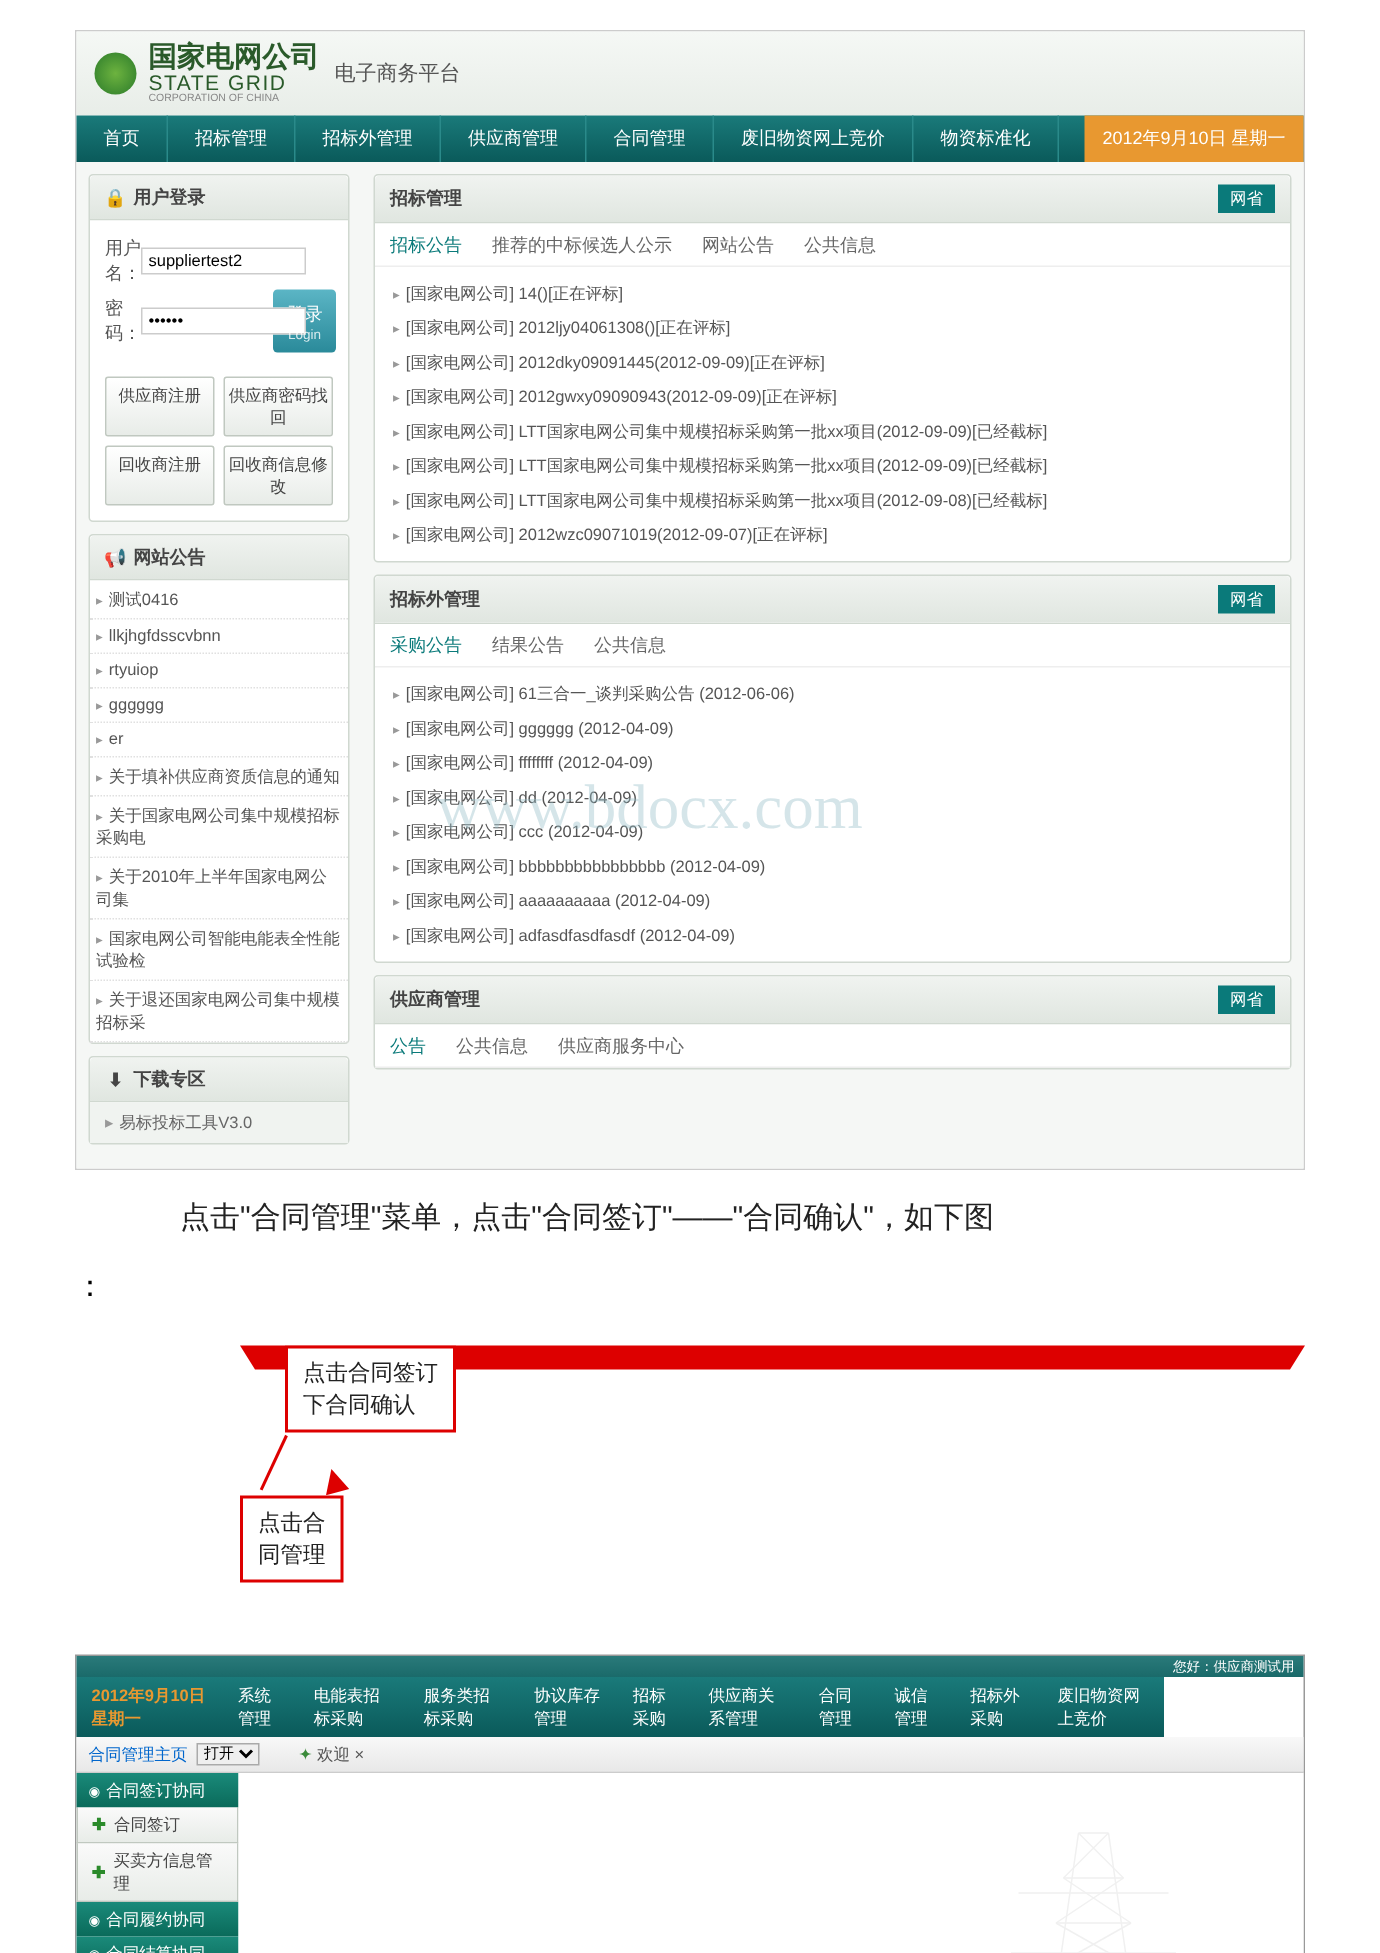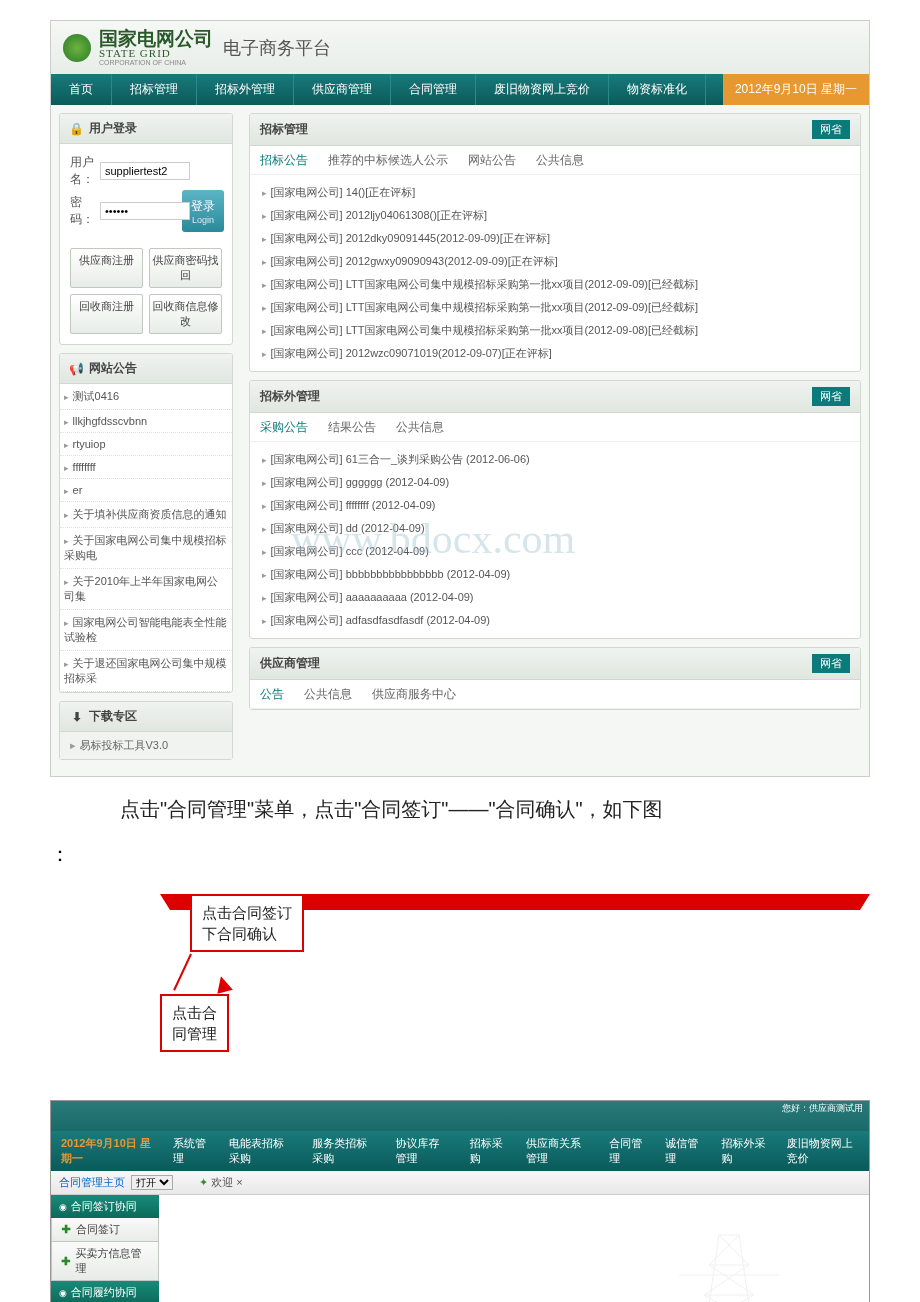--- a/index.html
+++ b/index.html
@@ -6,41 +6,41 @@
     body { font-family: "Microsoft YaHei", Arial, sans-serif; font-size: 12px; background: #fff; width: 920px; }
     
     .page-wrap { padding: 20px 50px; }
     
     
     .app-main { border: 1px solid #ccc; background: #fff; position: relative; }
     .header-bar { background: linear-gradient(#f5f8f5, #e8ede8); padding: 8px 12px; display: flex; align-items: center; }
     .logo-circle { width: 28px; height: 28px; border-radius: 50%; background: radial-gradient(#6db33f, #2a7a2a); margin-right: 8px; display: inline-block; }
     .logo-text { display: inline-flex; flex-direction: column; line-height: 1; }
     .logo-cn { font-weight: bold; color: #2a5a2a; font-size: 19px; }
-    .logo-en { font-size: 11px; color: #2a5a2a; letter-spacing: 1px; font-family: Liberation Serif, serif; }
+    .logo-en { font-size: 14px; color: #2a5a2a; letter-spacing: 1px; }
     .logo-sub { font-size: 7px; color: #888; }
-    .platform-title { margin-left: 10px; color: #555; font-size: 18px; }
+    .platform-title { margin-left: 10px; color: #555; font-size: 14px; }
     
     .menu-bar { background: linear-gradient(#1a7a7a, #0a5a5a); display: flex; color: #fff; font-size: 12px; }
     .menu-bar .menu-item { padding: 7px 18px; border-right: 1px solid #2a8a8a; cursor: pointer; }
     .menu-bar .date-right { margin-left: auto; padding: 7px 12px; background: #e89830; }
     
     .body-cols { display: flex; background: #f5f7f5; }
     .left-col { width: 190px; padding: 8px; }
     .right-col { flex: 1; padding: 8px; }
     
     .panel { background: #fff; border: 1px solid #d0d8d0; border-radius: 3px; margin-bottom: 8px; }
     .panel-header { background: linear-gradient(#f0f3f0, #e0e6e0); padding: 6px 10px; font-weight: bold; color: #444; border-bottom: 1px solid #d0d8d0; border-radius: 3px 3px 0 0; display: flex; align-items: center; }
     .panel-header .hdr-icon { width: 14px; height: 14px; margin-right: 5px; display: inline-flex; align-items: center; justify-content: center; }
     .panel-header .tag { margin-left: auto; background: #0a7a7a; color: #fff; padding: 2px 8px; font-size: 11px; font-weight: normal; }
     .panel-body { padding: 10px; }
     
     .login-row { display: flex; align-items: center; margin-bottom: 6px; font-size: 12px; }
     .login-row label { width: 50px; color: #555; }
-    .login-row input { flex: 1; border: 1px solid #ccc; padding: 2px 4px; font-size: 11px; width: 90px; }
+    .login-row input { flex: 1; border: 1px solid #ccc; padding: 2px 4px; font-size: 11px; width: 110px; }
     .login-btn { float: right; width: 42px; height: 42px; background: linear-gradient(#5bb5c5, #2a8a9a); color: #fff; display: flex; flex-direction: column; align-items: center; justify-content: center; border-radius: 3px; cursor: pointer; margin-top: -44px; margin-right: -2px; font-size: 12px; }
     .login-btn .en { font-size: 9px; opacity: 0.8; }
     
     .btn-row { display: flex; gap: 6px; margin-top: 20px; }
     .btn-sm { flex: 1; border: 1px solid #c0c8c0; background: linear-gradient(#fff, #e8ece8); padding: 4px 0; text-align: center; font-size: 11px; border-radius: 2px; cursor: pointer; color: #444; }
     
     .notice-list { list-style: none; }
     .notice-list li { padding: 5px 4px; border-bottom: 1px dotted #e0e0e0; color: #555; font-size: 11px; cursor: pointer; }
     .notice-list li:before { content: "▸"; color: #999; margin-right: 4px; font-size: 9px; }
     
@@ -65,21 +65,21 @@
     .callouts { position: relative; height: 200px; margin: 26px 0 6px 110px; }
     .callout-box { position: absolute; border: 2px solid #d00; padding: 6px 10px; background: #fff; font-size: 15px; color: #222; line-height: 1.4; }
     .callout1 { top: 0; left: 30px; }
     .callout2 { top: 100px; left: 0; }
     .arrow1 { top: 44px; left: 45px; border-left: 10px solid transparent; border-right: 10px solid transparent; border-top: 16px solid #d00; }
     .arrow1b { position: absolute; top: 60px; left: 30px; width: 2px; height: 40px; background: #d00; transform: rotate(25deg); transform-origin: top; }
     .arrow2 { position: absolute; top: 82px; left: 55px; width: 0; height: 0; border-left: 8px solid transparent; border-right: 8px solid transparent; border-bottom: 16px solid #d00; transform: rotate(-15deg); }
     
     
     .app-bottom { border: 1px solid #999; background: #fff; position: relative; }
-    .bottom-top-strip { background: linear-gradient(#2a7a7a, #1a6a6a); height: 30px; }
+    .bottom-top-strip { background: linear-gradient(#2a7a7a, #1a6a6a); height: 14px; }
     .bottom-top-strip .right-text { float: right; color: #fff; font-size: 9px; padding: 1px 6px; }
     .bottom-menu { background: linear-gradient(#1a7a7a, #0a5a5a); display: flex; color: #fff; font-size: 11px; align-items: center; }
     .bottom-menu .date-left { padding: 5px 10px; color: #e89830; font-weight: bold; }
     .bottom-menu .mi { padding: 5px 10px; cursor: pointer; }
     .crumb-bar { background: linear-gradient(#f8f8f8, #e8e8e8); padding: 4px 8px; font-size: 11px; display: flex; align-items: center; gap: 6px; border-bottom: 1px solid #ccc; }
     .crumb-bar .crumb-link { color: #06c; }
     .crumb-bar select { font-size: 10px; border: 1px solid #aaa; }
     .crumb-bar .welcome { margin-left: 20px; color: #555; }
     .crumb-bar .welcome:before { content: "✦ "; color: #3a8a3a; }
     
@@ -154,21 +154,21 @@
 
         <div class="panel">
           <div class="panel-header">
             <span class="hdr-icon">📢</span>
             <span>网站公告</span>
           </div>
           <ul class="notice-list" id="notice-list">
               <li>测试0416</li>
               <li>llkjhgfdsscvbnn</li>
               <li>rtyuiop</li>
-              <li>ffffffff</li>
+              <li>gggggg</li>
               <li>er</li>
               <li>关于填补供应商资质信息的通知</li>
               <li>关于国家电网公司集中规模招标采购电</li>
               <li>关于2010年上半年国家电网公司集</li>
               <li>国家电网公司智能电能表全性能试验检</li>
               <li>关于退还国家电网公司集中规模招标采</li>
             </ul>
         </div>
 
         <div class="panel">

